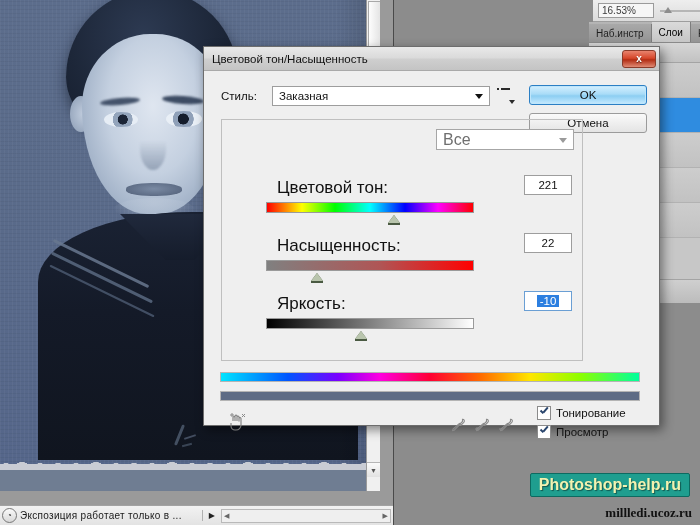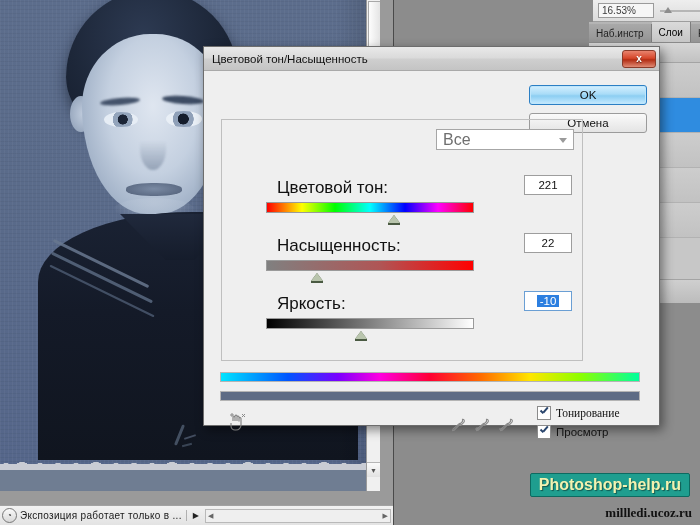--- a/index.html
+++ b/index.html
@@ -117,21 +117,21 @@
     background-size:3px 3px;}
 
   
   .status-bar{position:absolute;left:0;bottom:0;width:393px;height:20px;
     background:linear-gradient(180deg,#f2f2f2,#e3e3e3);border-top:1px solid #a2a2a2;
     display:flex;align-items:center;gap:3px;padding:0 2px;box-sizing:border-box;}
   .sb-circle{width:13px;height:13px;border-radius:50%;border:1px solid #777;
     background:linear-gradient(180deg,#fafafa,#d8d8d8);font-size:8px;
     display:flex;align-items:center;justify-content:center;color:#333;}
   .sb-text{flex:0 0 auto;font-size:10px;color:#1a1a1a;letter-spacing:.3px;
-    border-right:1px solid #b0b0b0;padding-right:4px;white-space:nowrap;}
+    border-right:1px solid #b0b0b0;padding-right:20px;white-space:nowrap;}
   .sb-arrow{font-size:8px;color:#222;padding:0 3px;}
   .sb-hscroll{flex:1;height:14px;background:#efefef;border:1px solid #b9b9b9;
     display:flex;align-items:center;justify-content:space-between;padding:0 2px;box-sizing:border-box;
     font-size:7px;color:#666;}
 
   
   .panel-area{position:absolute;right:0;top:0;width:307px;height:525px;background:#8c8c8c;}
   .zoom-row{position:absolute;left:200px;top:0;width:200px;height:22px;
     background:linear-gradient(180deg,#eeeeee,#dcdcdc);border-bottom:1px solid #9d9d9d;
     display:flex;align-items:center;gap:6px;padding-left:5px;box-sizing:border-box;}
@@ -324,20 +324,36 @@
 
   <div class="dialog">
 
     <div class="d-title">
       <span class="t">Цветовой тон/Насыщенность</span>
       <span class="closebtn">x</span>
     </div>
 
     <div class="d-body">
 
+      <div class="row-style">
+        <span class="lbl-style">Стиль:</span>
+        <div class="combo" id="style-combo">
+          <span class="val">Заказная</span>
+          <span class="caret"></span>
+        </div>
+        <div class="preset-icon">
+          <b></b>
+            <b></b>
+            <b></b>
+            <i></i>
+            <i></i>
+            <i></i>
+            <u></u>
+        </div>
+      </div>
 
       <div class="btn btn-ok">OK</div>
       <div class="btn btn-cancel">Отмена</div>
 
       <div class="group"></div>
 
       <div class="combo" id="range-combo">
         <span class="val">Все</span>
         <span class="caret"></span>
       </div>
@@ -391,21 +407,21 @@
             <path d="M1 12 h4 M3 10 v4" stroke="#8a8a8a" stroke-width="1"></path>
           </svg>
       </div>
       <div class="dropper" style="left:294px;top:346px;">
         <svg viewBox="0 0 16 16">
             <path d="M12.5 2.2 a1.8 1.8 0 0 1 1.3 3.1 L11 8.1 l-1.1-1.1 2.6-2.6 z M9.4 6.4 l.8.8 -6 6 -1.6 .4 .4-1.6 z" fill="none" stroke="#8a8a8a" stroke-width="1.1"></path>
             <path d="M1 12 h4" stroke="#8a8a8a" stroke-width="1"></path>
           </svg>
       </div>
 
-      <div class="check-row" style="left:333px;top:335px;font-family:Liberation Serif, serif;">
+      <div class="check-row" style="left:333px;top:335px;">
         <span class="cbx"></span>
         <span class="cl">Тонирование</span>
       </div>
       <div class="check-row" style="left:333px;top:354px;">
         <span class="cbx"></span>
         <span class="cl">Просмотр</span>
       </div>
     </div>
   </div>
 

